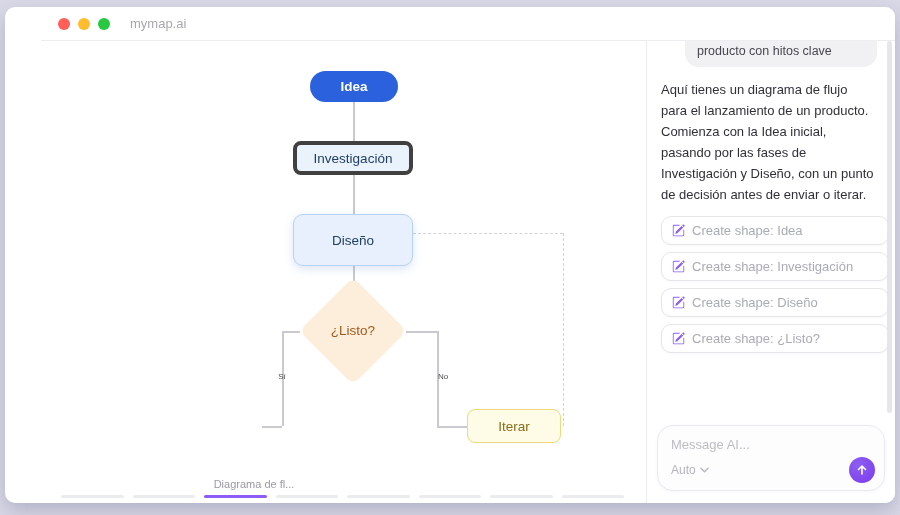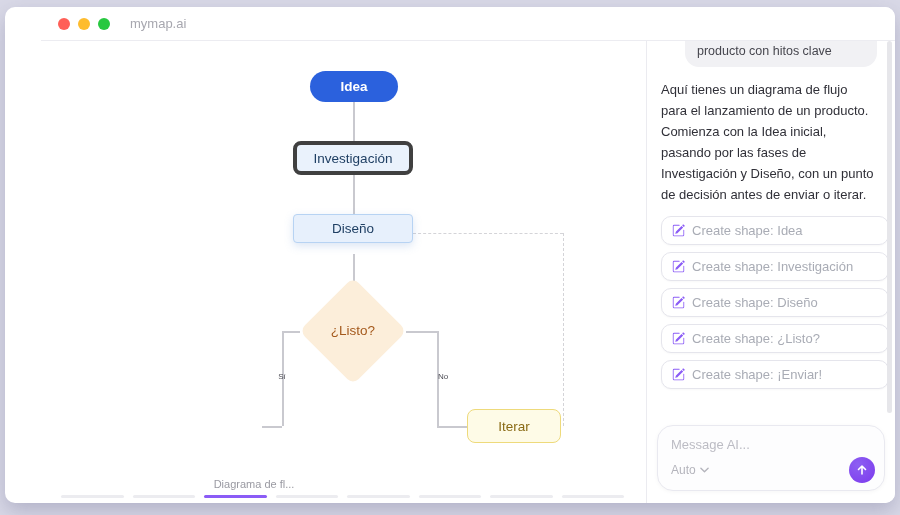--- a/index.html
+++ b/index.html
@@ -17,21 +17,21 @@
   
   .main { flex:1; display:flex; min-height:0; }
   .canvas { flex:1; position:relative; background:#fff; border-right:1px solid #ebebf0; overflow:hidden; }
   
   .node { position:absolute; display:flex; align-items:center; justify-content:center;
     font-size:13.5px; cursor:pointer;text-align:center; }
   .n-idea { left:269px; top:30px; width:88px; height:31px; border-radius:16px;
     background:#2b61dd; color:#fff; font-weight:bold; }
   .n-invest { left:252px; top:100px; width:120px; height:34px; border-radius:8px;
     background:#eaf2fc; border:4px solid #404040; color:#1f3f63; }
-  .n-diseno { left:252px; top:173px; width:120px; height:29px; border-radius:4px;
+  .n-diseno { left:252px; top:173px; width:120px; height:52px; border-radius:10px;
     background:#e7f0fc; border:1.5px solid #b7d3f3; color:#1f3f63;
     box-shadow:0 3px 8px rgba(110,150,210,.25); }
   .n-diamond { left:274px; top:252px; width:76px; height:76px; border-radius:8px;
     background:#fceeda; transform:rotate(45deg); position:absolute; cursor:pointer; }
   .diamond-label { position:absolute; left:272px; top:282px; width:80px; text-align:center;
     font-size:13.5px; color:#a4591c; pointer-events:none; }
   .n-enviar { left:114px; top:370px; width:107px; height:31px; border-radius:16px;
     background:#1c9e44; color:#fff; font-weight:bold; }
   .n-iterar { left:426px; top:368px; width:94px; height:34px; border-radius:8px;
     background:#fefbe7; border:1px solid #eeda7b; color:#8a6b16; }
@@ -155,27 +155,20 @@
               </svg>
             <span>Create shape: Diseño</span>
           </button>
           <button class="action-btn">
             <svg width="13" height="13" viewBox="0 0 16 16" fill="currentColor">
                 <path d="M15.502 1.94a.5.5 0 0 1 0 .706L14.459 3.69l-2-2L13.502.646a.5.5 0 0 1 .707 0l1.293 1.293zm-1.75 2.456-2-2L4.939 9.21a.5.5 0 0 0-.121.196l-.805 2.414a.25.25 0 0 0 .316.316l2.414-.805a.5.5 0 0 0 .196-.12l6.813-6.814z"></path>
                 <path d="M1 13.5A1.5 1.5 0 0 0 2.5 15h11a1.5 1.5 0 0 0 1.5-1.5v-6a.5.5 0 0 0-1 0v6a.5.5 0 0 1-.5.5h-11a.5.5 0 0 1-.5-.5v-11a.5.5 0 0 1 .5-.5H9a.5.5 0 0 0 0-1H2.5A1.5 1.5 0 0 0 1 2.5v11z"></path>
               </svg>
             <span>Create shape: ¿Listo?</span>
           </button>
-          <button class="action-btn">
-            <svg width="13" height="13" viewBox="0 0 16 16" fill="currentColor">
-                <path d="M15.502 1.94a.5.5 0 0 1 0 .706L14.459 3.69l-2-2L13.502.646a.5.5 0 0 1 .707 0l1.293 1.293zm-1.75 2.456-2-2L4.939 9.21a.5.5 0 0 0-.121.196l-.805 2.414a.25.25 0 0 0 .316.316l2.414-.805a.5.5 0 0 0 .196-.12l6.813-6.814z"></path>
-                <path d="M1 13.5A1.5 1.5 0 0 0 2.5 15h11a1.5 1.5 0 0 0 1.5-1.5v-6a.5.5 0 0 0-1 0v6a.5.5 0 0 1-.5.5h-11a.5.5 0 0 1-.5-.5v-11a.5.5 0 0 1 .5-.5H9a.5.5 0 0 0 0-1H2.5A1.5 1.5 0 0 0 1 2.5v11z"></path>
-              </svg>
-            <span>Create shape: ¡Enviar!</span>
-          </button>
 
         </div>
 
         <div class="scrollbar"></div>
       </div>
 
       <div class="composer">
         <div class="placeholder">Message AI...</div>
         <div class="composer-row">
           <div class="mode">

